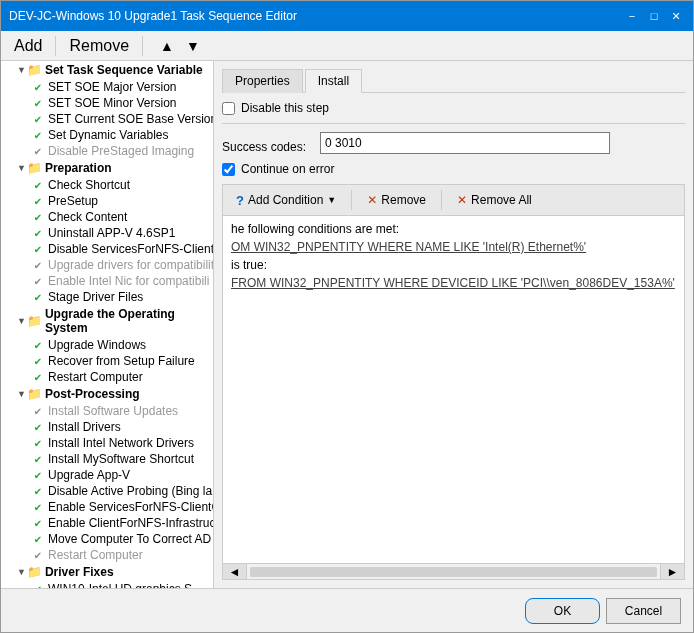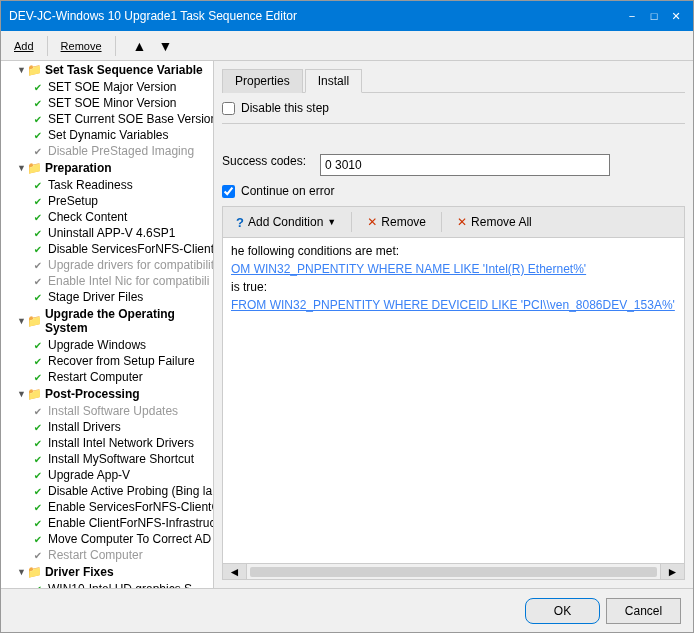--- a/index.html
+++ b/index.html
@@ -49,23 +49,22 @@
       display: flex;
       align-items: center;
       gap: 2px;
       height: 30px;
     }
     .toolbar-btn {
       padding: 2px 8px;
       border: 1px solid transparent;
       background: transparent;
       cursor: pointer;
-      font-size: 11px;
+      font-size: 16px;
       height: 24px;
-      text-decoration: underline;
     }
     .toolbar-sep { width: 1px; height: 20px; background: #ccc; margin: 0 2px; }
     .toolbar-icon {
       width: 24px; height: 24px;
       border: 1px solid transparent;
       background: transparent;
       cursor: pointer;
       display: flex; align-items: center; justify-content: center;
       font-size: 14px;
     }
@@ -152,24 +151,23 @@
       margin-bottom: 8px;
     }
     .checkbox-label {
       display: flex;
       align-items: center;
       gap: 6px;
       font-size: 12px;
     }
     .success-row {
       display: flex;
-      align-items: flex-start;
+      align-items: flex-end;
       margin-bottom: 8px;
       gap: 8px;
-      margin-top: 22px;
     }
     .success-label { font-size: 12px; min-width: 90px; }
     .success-input {
       border: 1px solid #7a7a7a;
       background: white;
       padding: 2px 4px;
       font-size: 12px;
       height: 22px;
       width: 290px;
     }
@@ -204,21 +202,21 @@
       border: 1px solid #ccc;
       background: white;
       flex: 1;
       overflow: auto;
       padding: 6px 8px;
       font-size: 12px;
     }
     .condition-content::-webkit-scrollbar { height: 12px; width: 12px; }
     .condition-content::-webkit-scrollbar-thumb { background: #c1c1c1; }
     .cond-text { margin-bottom: 4px; color: #000; }
-    .cond-link { color: #3b82f6; text-decoration: underline; cursor: pointer; display: block; margin-bottom: 4px; font-size: 12px; }
+    .cond-link { color: #404040; text-decoration: underline; cursor: pointer; display: block; margin-bottom: 4px; font-size: 12px; }
     .bottom-bar {
       border-top: 1px solid #ccc;
       background: #f0f0f0;
       padding: 8px 12px;
       display: flex;
       justify-content: flex-end;
       gap: 6px;
       height: 44px;
       align-items: center;
     }
@@ -295,21 +293,21 @@
         <span>Disable PreStaged Imaging</span>
       </div>
 
       <div class="tree-group indent1">
         <span class="chevron">▼</span>
         <span class="status-icon icon-folder">📁</span>
         <span>Preparation</span>
       </div>
       <div class="tree-item indent2">
         <span class="status-icon icon-green">✔</span>
-        <span>Task Readiness</span>
+        <span>Check Shortcut</span>
       </div>
       <div class="tree-item indent2">
         <span class="status-icon icon-green">✔</span>
         <span>PreSetup</span>
       </div>
       <div class="tree-item indent2">
         <span class="status-icon icon-green">✔</span>
         <span>Check Content</span>
       </div>
       <div class="tree-item indent2">

